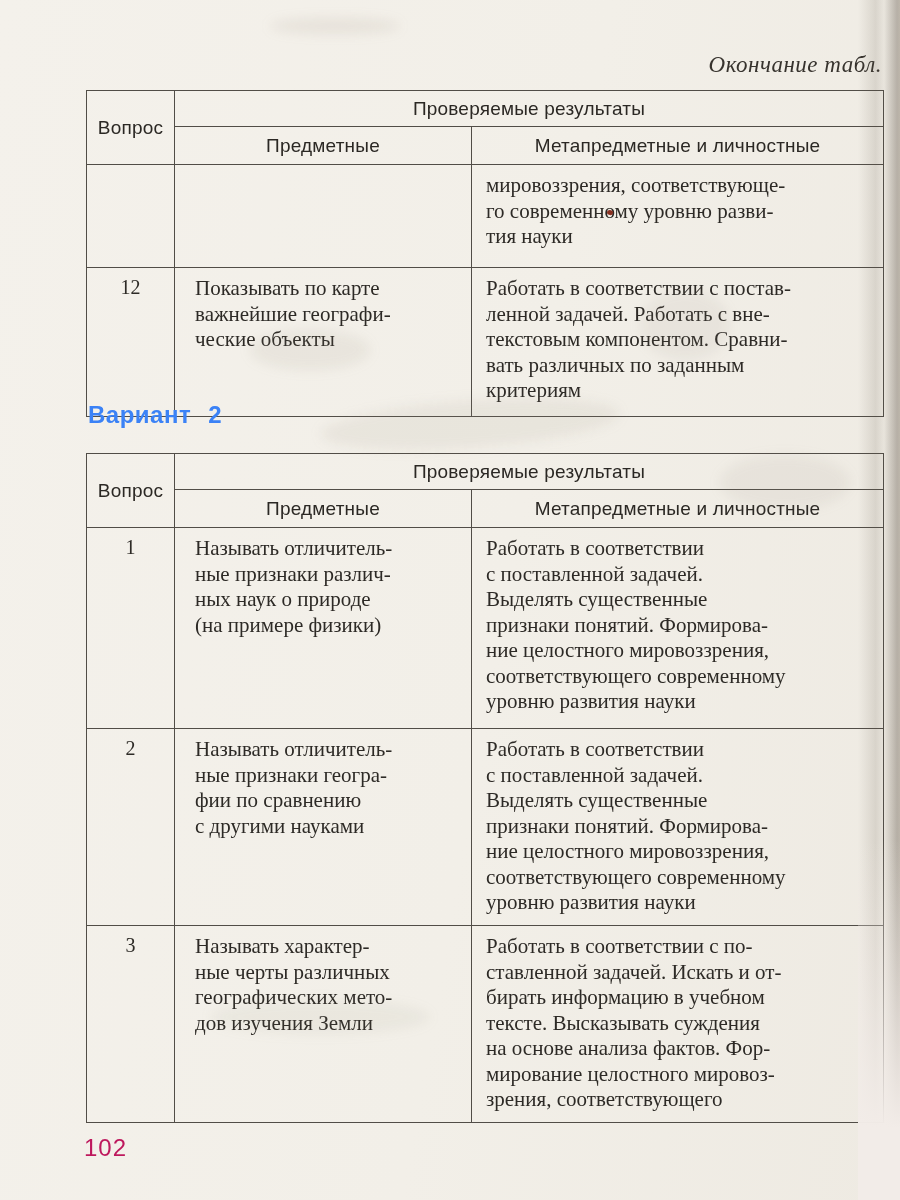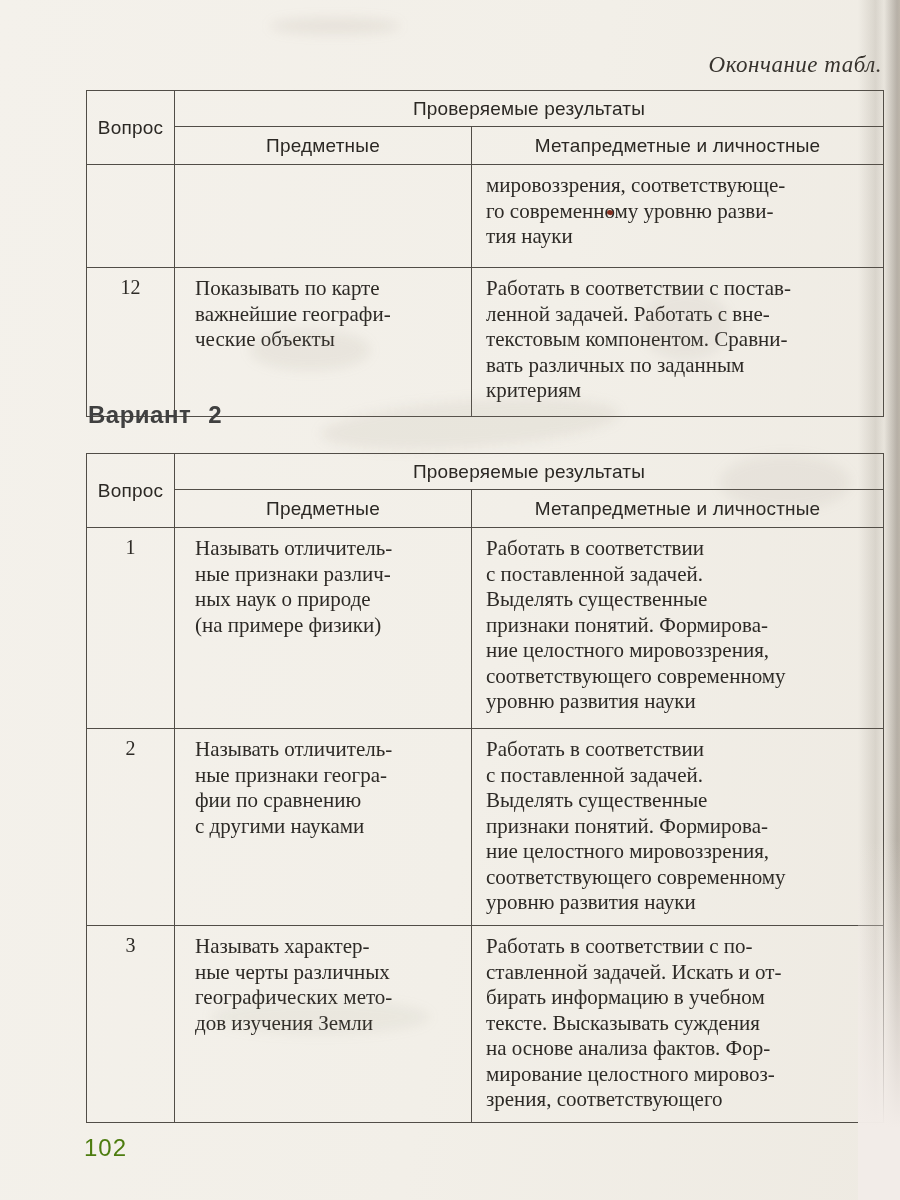--- a/index.html
+++ b/index.html
@@ -23,26 +23,26 @@
     position:absolute;bottom:0;right:0;width:42px;height:360px;pointer-events:none;
     background:linear-gradient(to bottom, rgba(243,238,233,0) 0%, #f2ece8 80%);
   }
   .note-top{
     position:absolute;top:52px;right:18px;
     font-style:italic;font-size:23px;letter-spacing:0.5px;color:#37332e;
   }
   .variant-heading{
     position:absolute;left:88px;top:401px;
     font-family:"Liberation Sans", sans-serif;font-weight:bold;
-    font-size:24px;color:#404040;word-spacing:10px;letter-spacing:0.5px;
+    font-size:24px;color:#3b82f6;word-spacing:10px;letter-spacing:0.5px;
   }
   .page-number{
     position:absolute;left:84px;top:1134px;
     font-family:"Liberation Sans", sans-serif;
-    font-size:24px;color:#4d7c0f;letter-spacing:1px;
+    font-size:24px;color:#be185d;letter-spacing:1px;
   }
   table.qtable{
     position:absolute;left:86px;width:797px;
     border-collapse:collapse;table-layout:fixed;
     background:transparent;
   }
   #table-end{top:90px;}
   #table-v2{top:453px;}
   .qtable th,.qtable td{
     border:1.6px solid #514d47;

